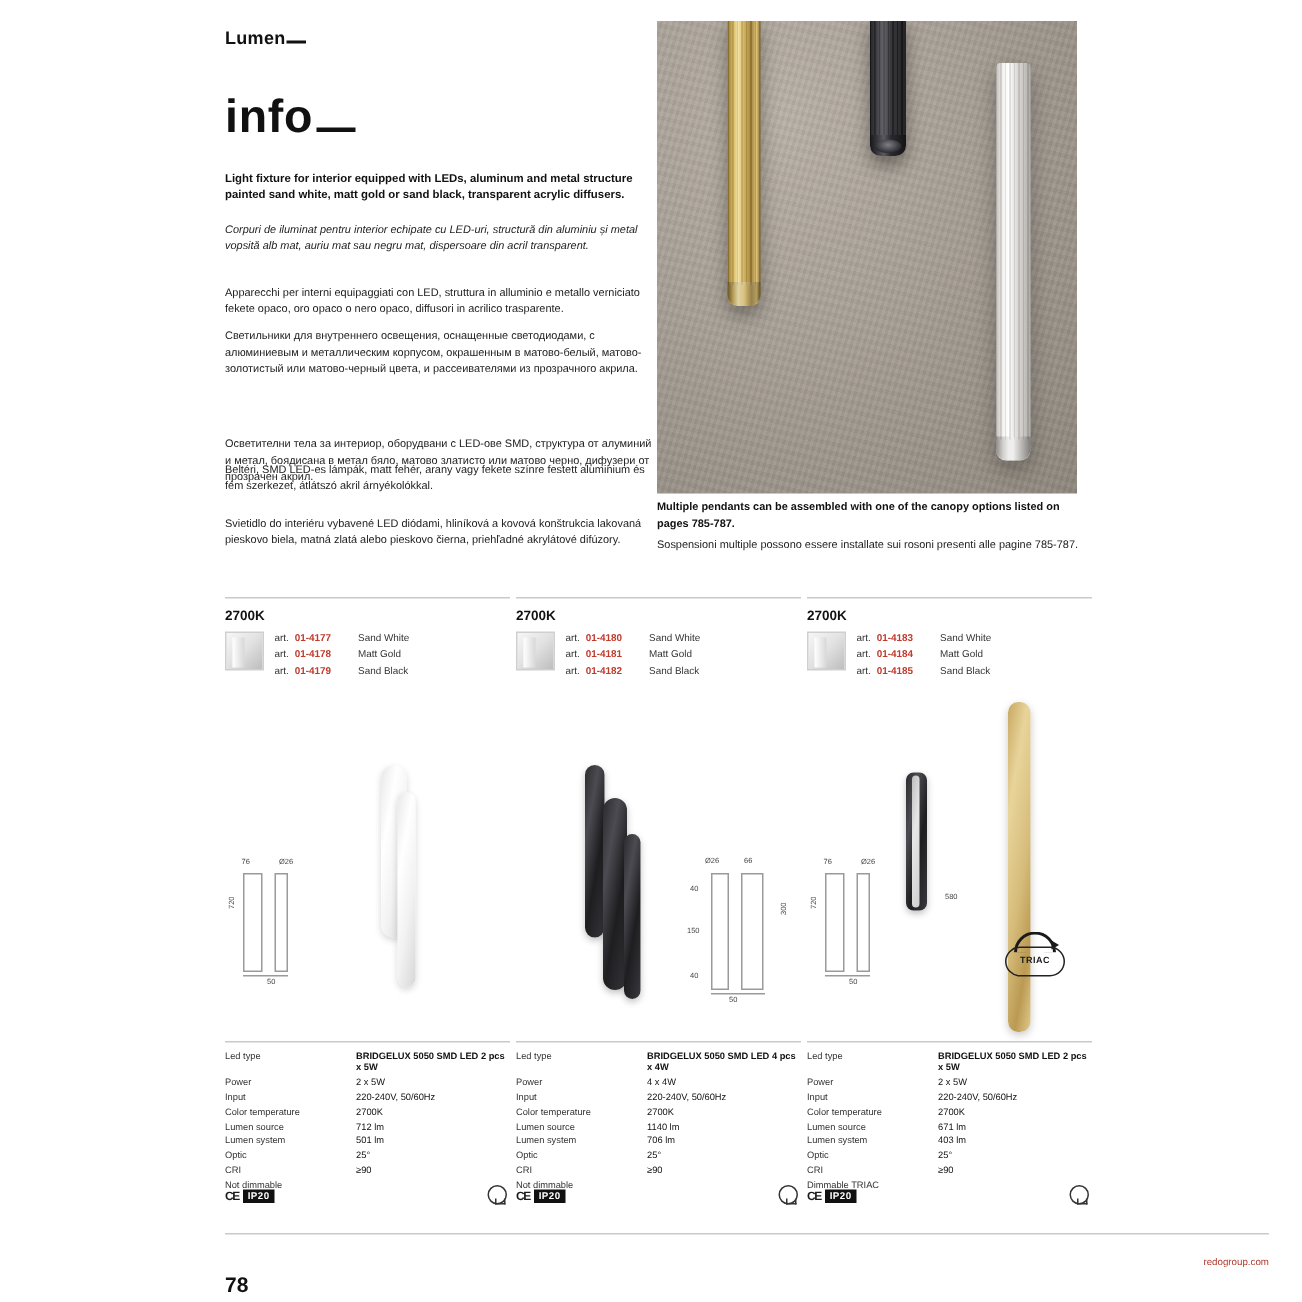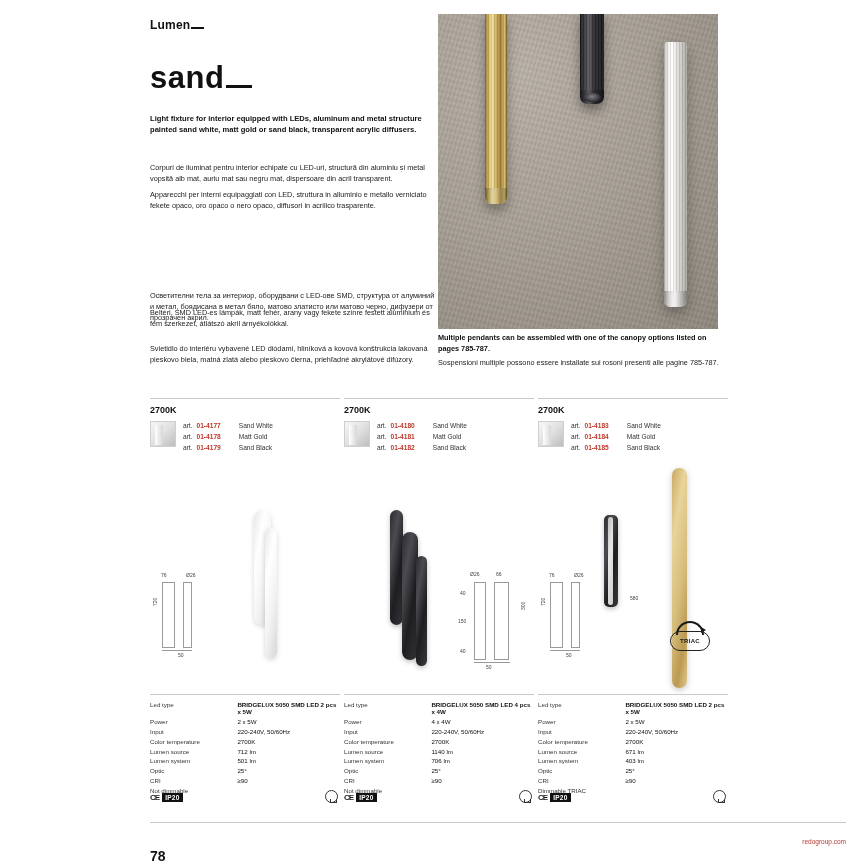--- a/index.html
+++ b/index.html
@@ -197,27 +197,28 @@
 </head>
 <body>
 
 <div class="page">
 
   <div class="brand">
     <span>Lumen</span><span class="u"></span>
   </div>
 
   <div class="title">
-    <span>sand</span><span class="u2"></span>
+    <span>info</span><span class="u2"></span>
   </div>
 
   <div class="lead">Light fixture for interior equipped with LEDs, aluminum and metal structure painted sand white, matt gold or sand black, transparent acrylic diffusers.</div>
 
-  <div class="desc-block" style="top:163px;">Corpuri de iluminat pentru interior echipate cu LED-uri, structură din aluminiu și metal vopsită alb mat, auriu mat sau negru mat, dispersoare din acril transparent.</div>
+  <div class="desc-block" style="top:148px;font-style:italic;">Corpuri de iluminat pentru interior echipate cu LED-uri, structură din aluminiu și metal vopsită alb mat, auriu mat sau negru mat, dispersoare din acril transparent.</div>
   <div class="desc-block" style="top:190px;">Apparecchi per interni equipaggiati con LED, struttura in alluminio e metallo verniciato fekete opaco, oro opaco o nero opaco, diffusori in acrilico trasparente.</div>
+  <div class="desc-block" style="top:219px;">Светильники для внутреннего освещения, оснащенные светодиодами, с алюминиевым и металлическим корпусом, окрашенным в матово-белый, матово-золотистый или матово-черный цвета, и рассеивателями из прозрачного акрила.</div>
   <div class="desc-block" style="top:260px;margin-top:48px;">Beltéri, SMD LED-es lámpák, matt fehér, arany vagy fekete színre festett aluminium és fém szerkezet, átlátszó akril árnyékolókkal.</div>
   <div class="desc-block" style="top:291px;">Осветителни тела за интериор, оборудвани с LED-ове SMD, структура от алуминий и метал, боядисана в метал бяло, матово златисто или матово черно, дифузери от прозрачен акрил.</div>
   <div class="desc-block" style="top:344px;">Svietidlo do interiéru vybavené LED diódami, hliníková a kovová konštrukcia lakovaná pieskovo biela, matná zlatá alebo pieskovo čierna, priehľadné akrylátové difúzory.</div>
 
   <div class="hero">
     <div class="grain"></div>
     <div class="tube tube-gold">
       <div class="ribs"></div>
       <div class="tube-cap"></div>
     </div>

